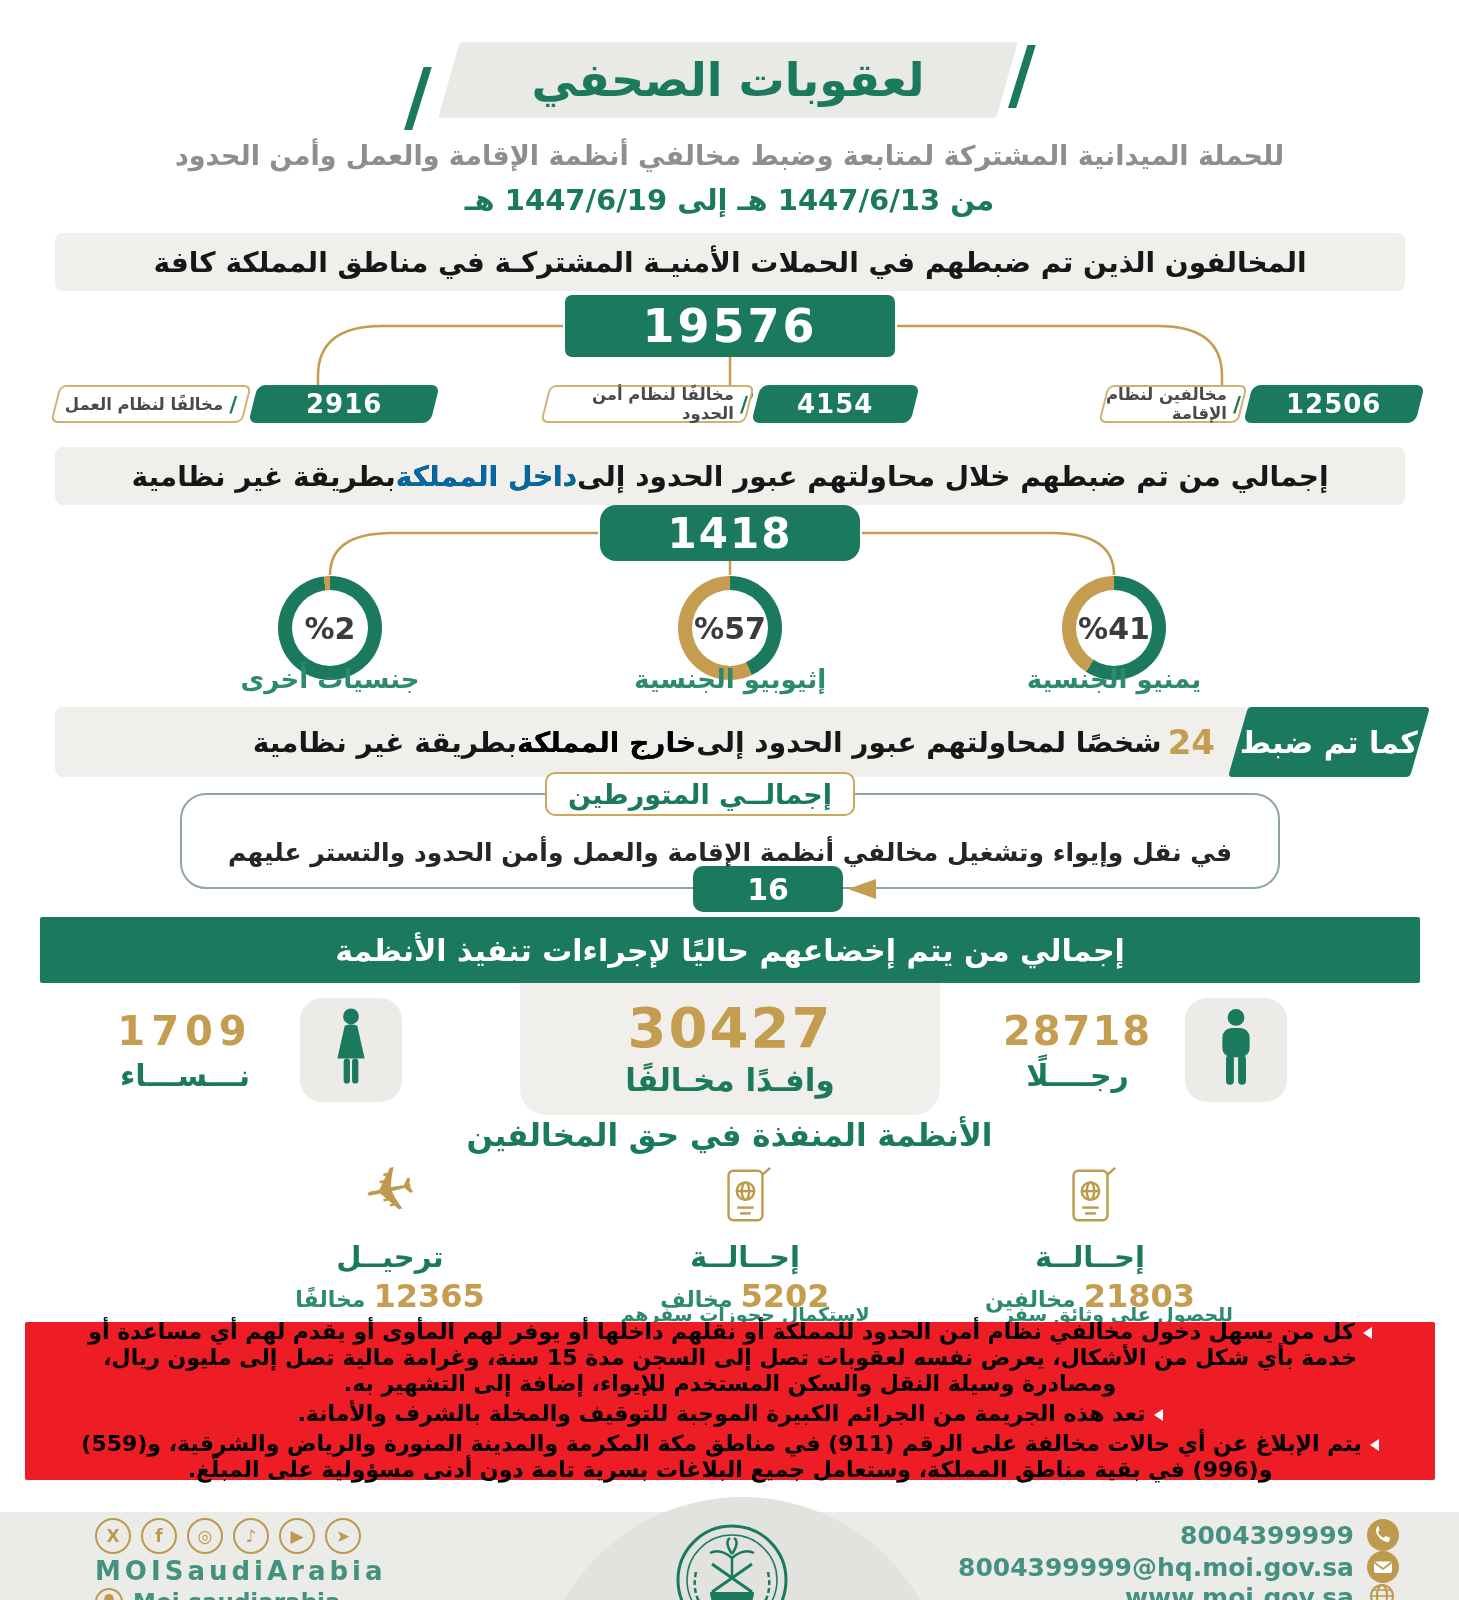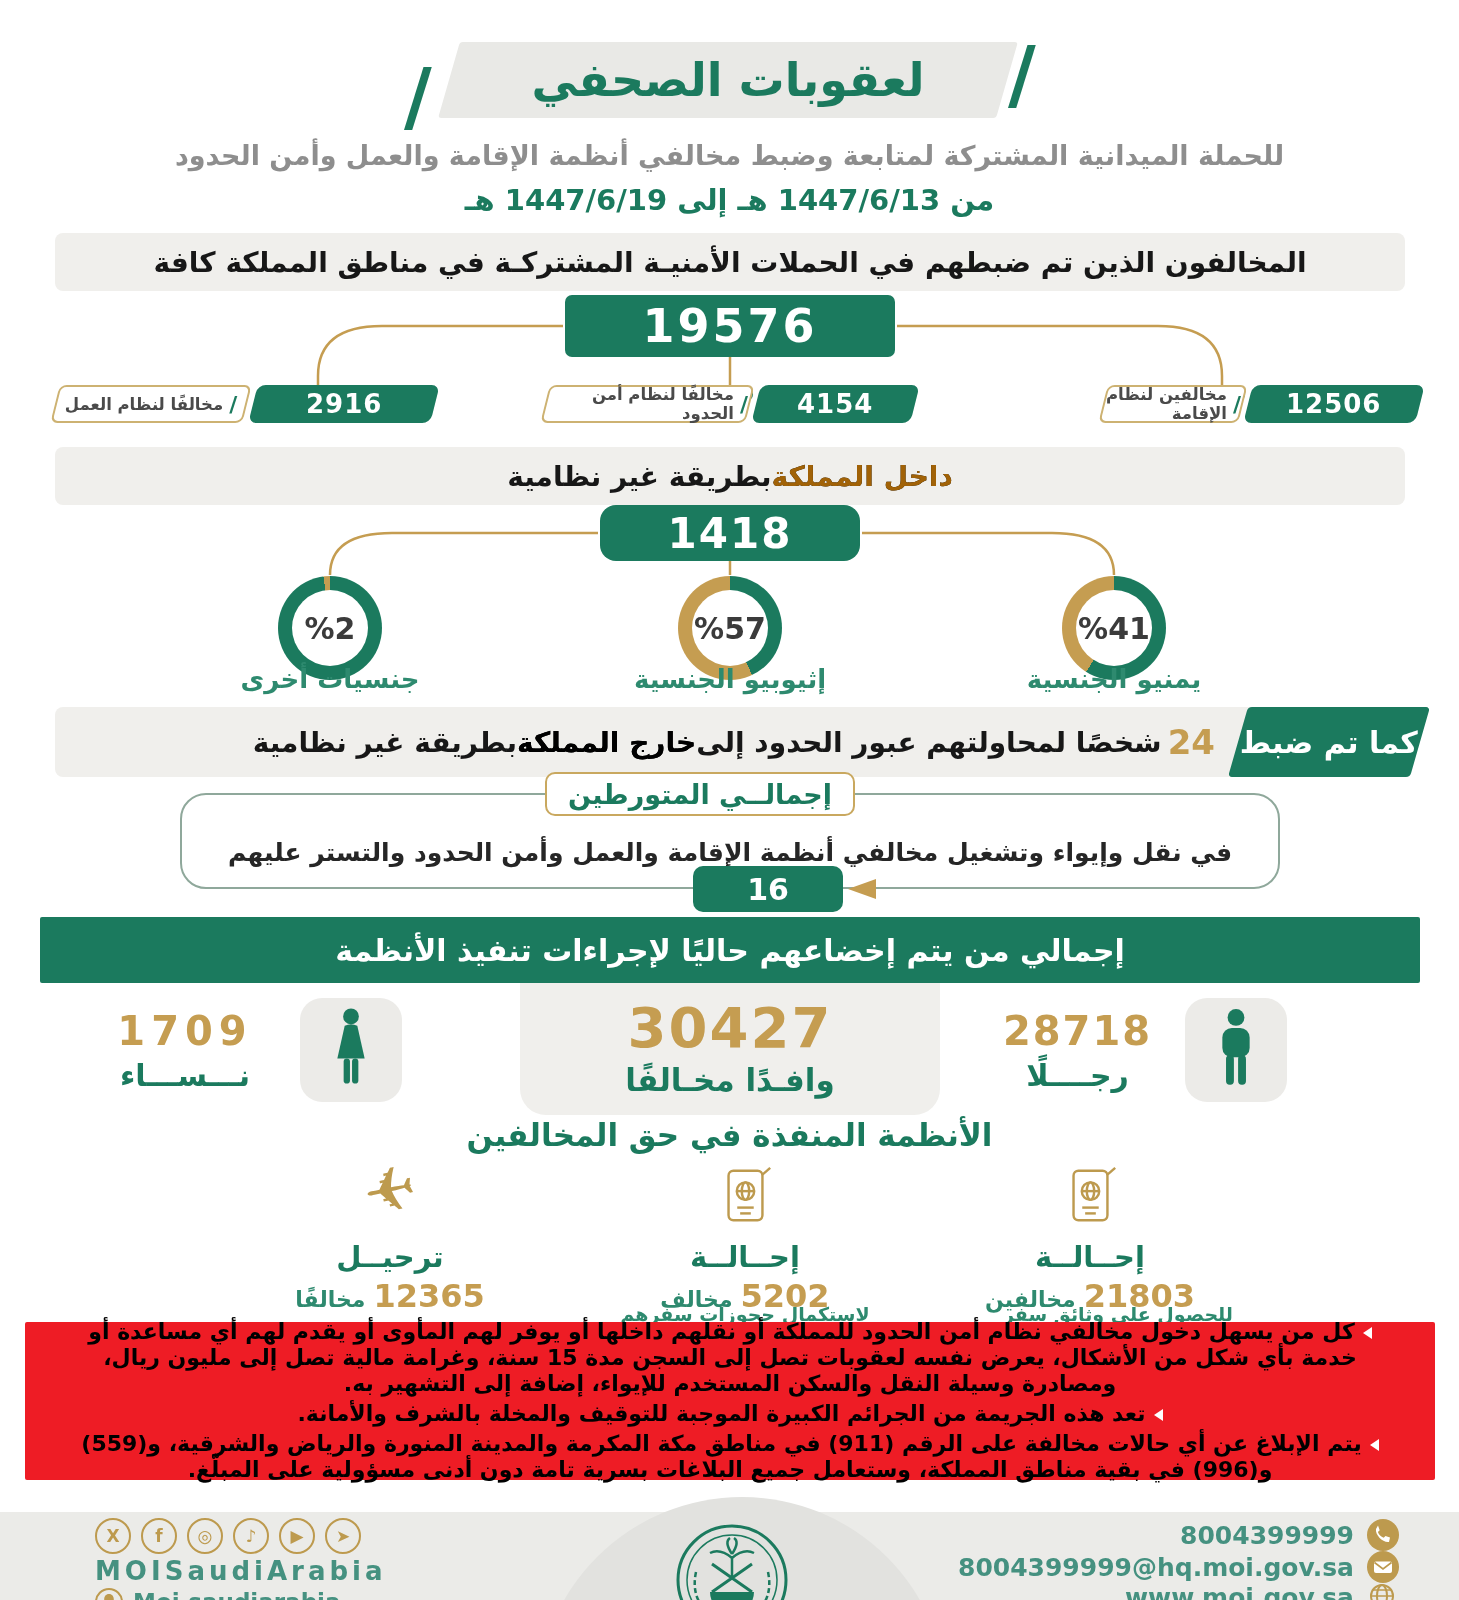--- a/index.html
+++ b/index.html
@@ -94,21 +94,22 @@
     <div class="in">
         <span class="sl">/</span>
         <span>مخالفًا لنظام العمل</span>
       </div>
   </div>
   <div class="abs numbox ctr" style="left:253px;top:385px;width:182px;height:38px">
       <span>2916</span>
     </div>
 
   <div class="abs bar ctr rtl" style="left:55px;top:447px;width:1350px;height:58px">
-      <span style="color:#a16207;text-shadow:0 0 .6px #000">داخل المملكة</span>
+    <span>إجمالي من تم ضبطهم خلال محاولتهم عبور الحدود إلى </span>
+      <span style="color:#0369a1;text-shadow:0 0 .6px #000">داخل المملكة</span>
       <span> بطريقة غير نظامية</span>
   </div>
   <div class="abs gbox ctr" style="left:600px;top:505px;width:260px;height:56px;border-radius:16px;font-size:42px;letter-spacing:2px">1418</div>
 
   <div class="abs donut ctr" style="left: 1062px; top: 576px; width: 104px; height: 104px; background: conic-gradient(rgb(27, 122, 94) 0deg, rgb(27, 122, 94) 59%, rgb(197, 157, 81) 59%, rgb(197, 157, 81) 100%);">
     <div class="hole">%41</div>
   </div>
   <div class="abs dlabel" style="left:1004px;top:664px;width:220px">يمنيو الجنسية</div>
 
   <div class="abs donut ctr" style="left: 678px; top: 576px; width: 104px; height: 104px; background: conic-gradient(rgb(27, 122, 94) 0deg, rgb(27, 122, 94) 43%, rgb(197, 157, 81) 43%, rgb(197, 157, 81) 100%);">

